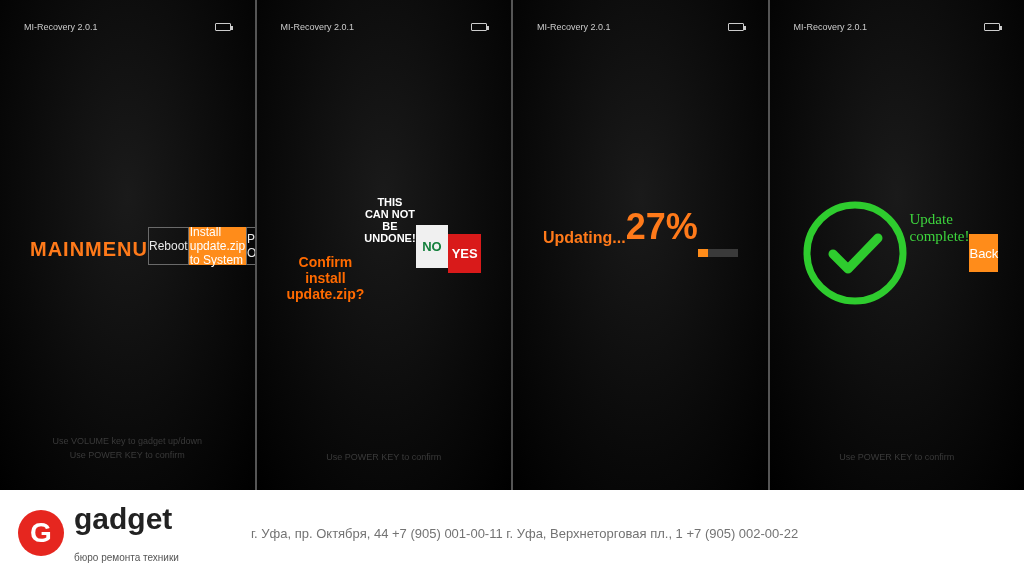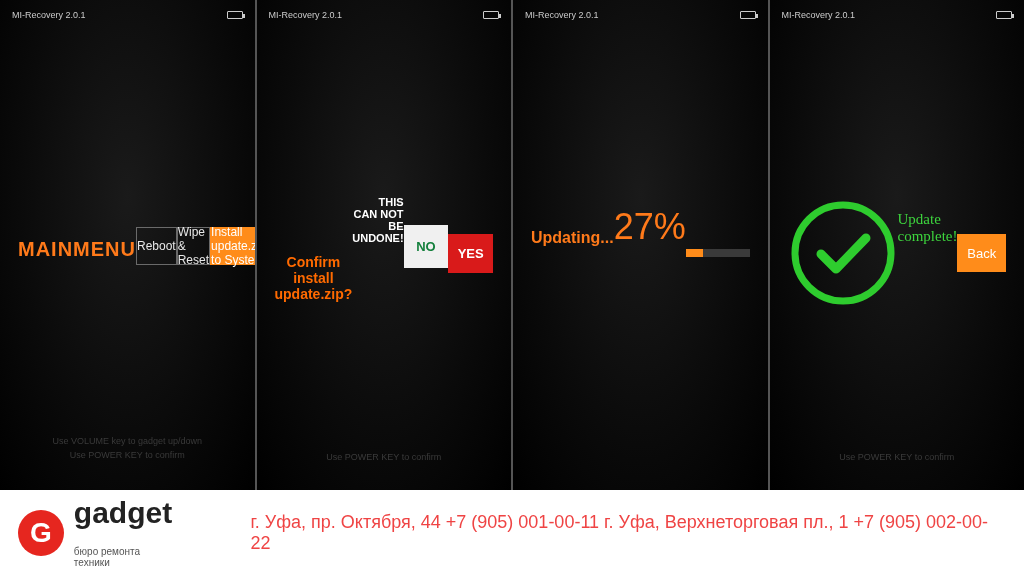--- a/index.html
+++ b/index.html
@@ -14,21 +14,21 @@
     display: flex;
     width: 1024px;
     height: 490px;
     gap: 2px;
     background: #555;
   }
   .screen {
     flex: 1;
     background: radial-gradient(ellipse at 50% 40%, #1a1a1a 0%, #0a0a0a 60%, #000 100%);
     position: relative;
-    padding: 4px;
+    padding: 16px;
     overflow: hidden;
   }
   .status-bar {
     display: flex;
     justify-content: space-between;
     align-items: center;
     padding: 6px 8px 2px 8px;
     font-size: 9px;
     color: #ccc;
   }
@@ -90,21 +90,21 @@
     color: #ff6a00;
     font-size: 14px;
     font-weight: bold;
     text-align: center;
     margin-top: 50px;
   }
   .confirm-sub {
     color: #fff;
     font-size: 11px;
     font-weight: bold;
-    text-align: right;
+    text-align: center;
     margin-top: 4px;
     margin-bottom: 70px;
   }
   .btn-no {
     width: 100%;
     height: 43px;
     background: #f0f0f0;
     color: #15803d;
     font-size: 13px;
     font-weight: bold;
@@ -129,21 +129,21 @@
   .updating-title {
     color: #ff7a1a;
     font-size: 16px;
     font-weight: bold;
     margin-top: 29px;
     margin-bottom: 60px;
   }
   .pct {
     color: #ff7a1a;
     font-size: 36px;
-    font-weight: normal;
+    font-weight: bold;
     margin-bottom: 52px;
   }
   .progress {
     width: 90%;
     height: 8px;
     background: #3a3a3a;
     position: relative;
   }
   .progress-fill {
     height: 100%;
@@ -227,39 +227,38 @@
     color: #222;
     line-height: 1;
   }
   .logo-sub {
     font-size: 10px;
     color: #555;
     margin-top: 18px;
   }
   .footer-contacts {
     margin-left: 72px;
-    font-size: 18px;
-    color: #ef4444;
+    font-size: 13px;
+    color: #737373;
     font-weight: 500;
   }
 </style>
 </head>
 <body>
 
 <div class="screens">
 
   <div class="screen">
     <div class="status-bar">
       <span>MI-Recovery 2.0.1</span>
       <span class="battery"><span class="battery-fill"></span></span>
     </div>
     <div class="screen-body">
       <div class="title-orange">MAINMENU</div>
       <div class="menu-btn">Reboot</div>
-      <div class="menu-btn">Wipe &amp; Reset</div>
       <div class="menu-btn selected">Install update.zip to System</div>
       <div class="menu-btn">Power Off</div>
     </div>
     <div class="hint">
       <span>Use VOLUME key to gadget up/down</span><br>
       <span>Use POWER KEY to confirm</span>
     </div>
   </div>
 
   <div class="screen">

